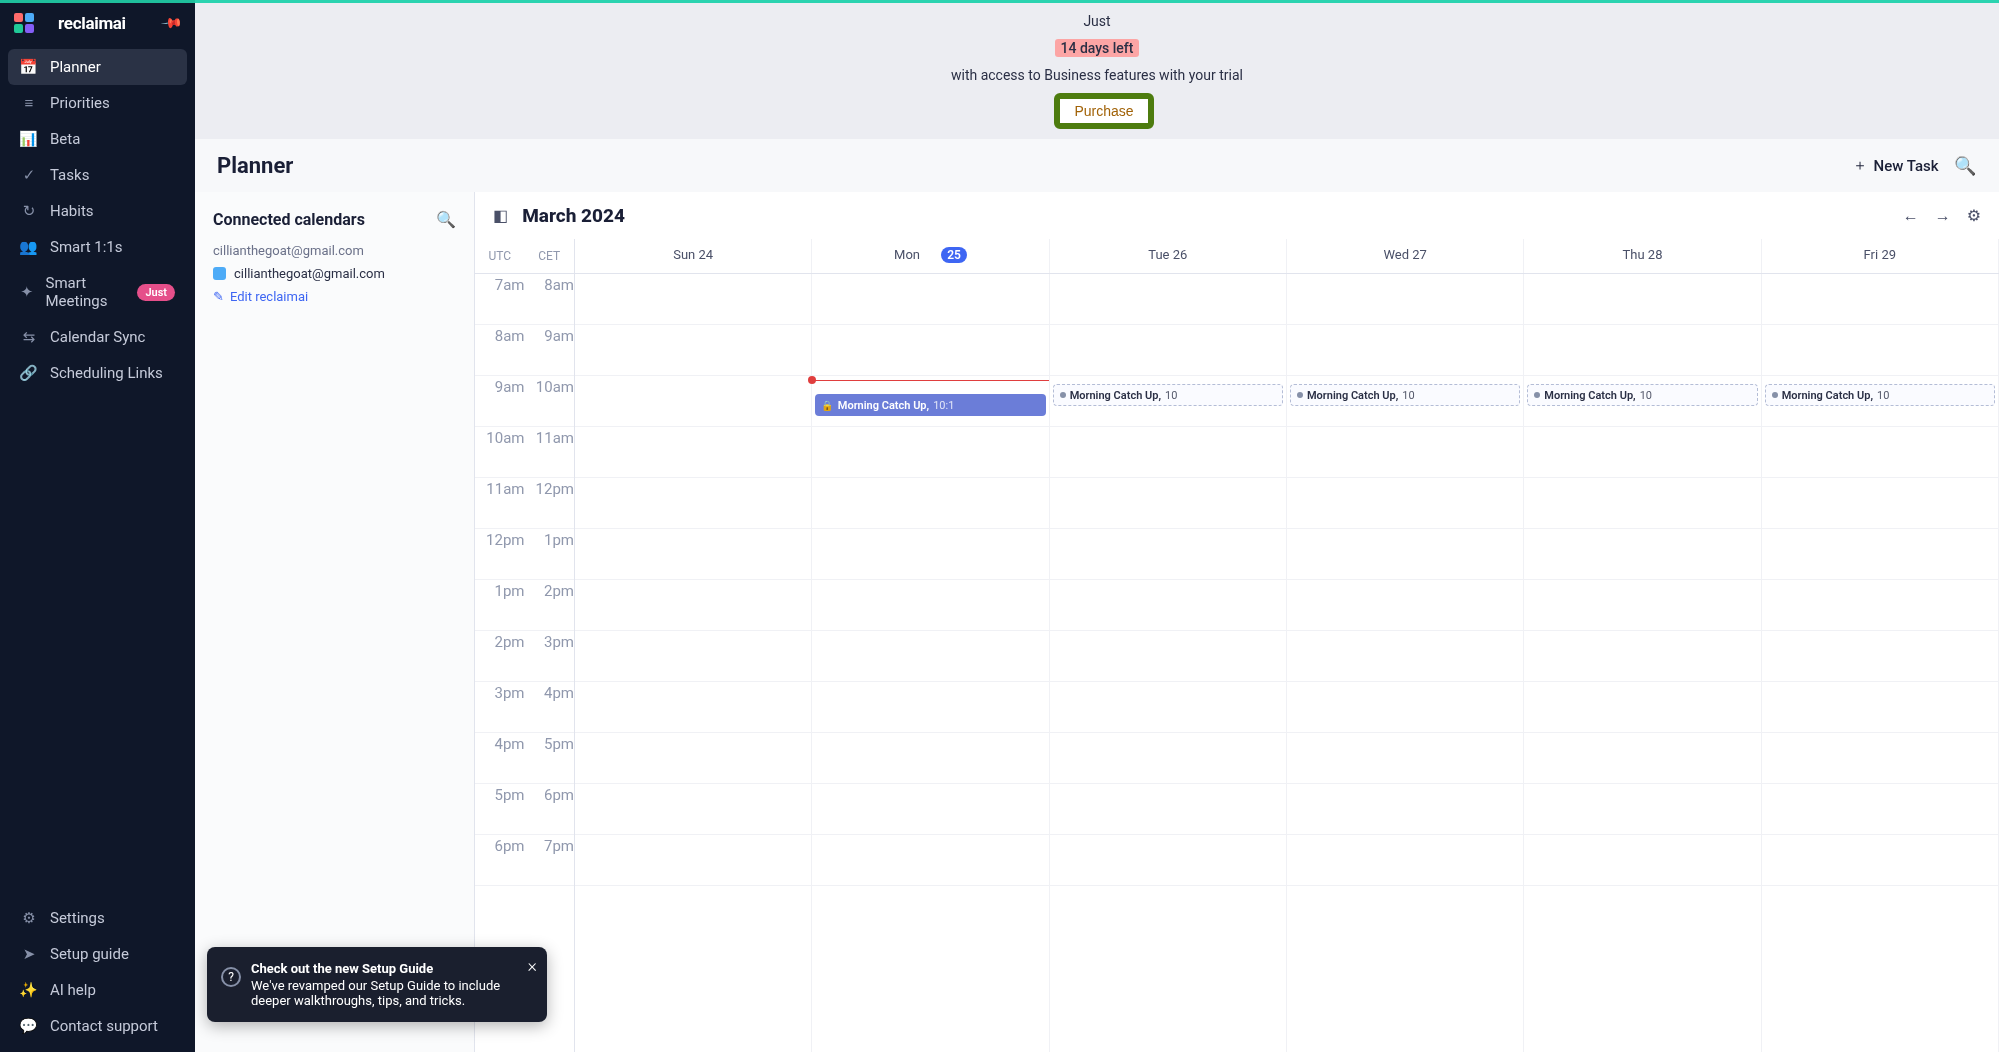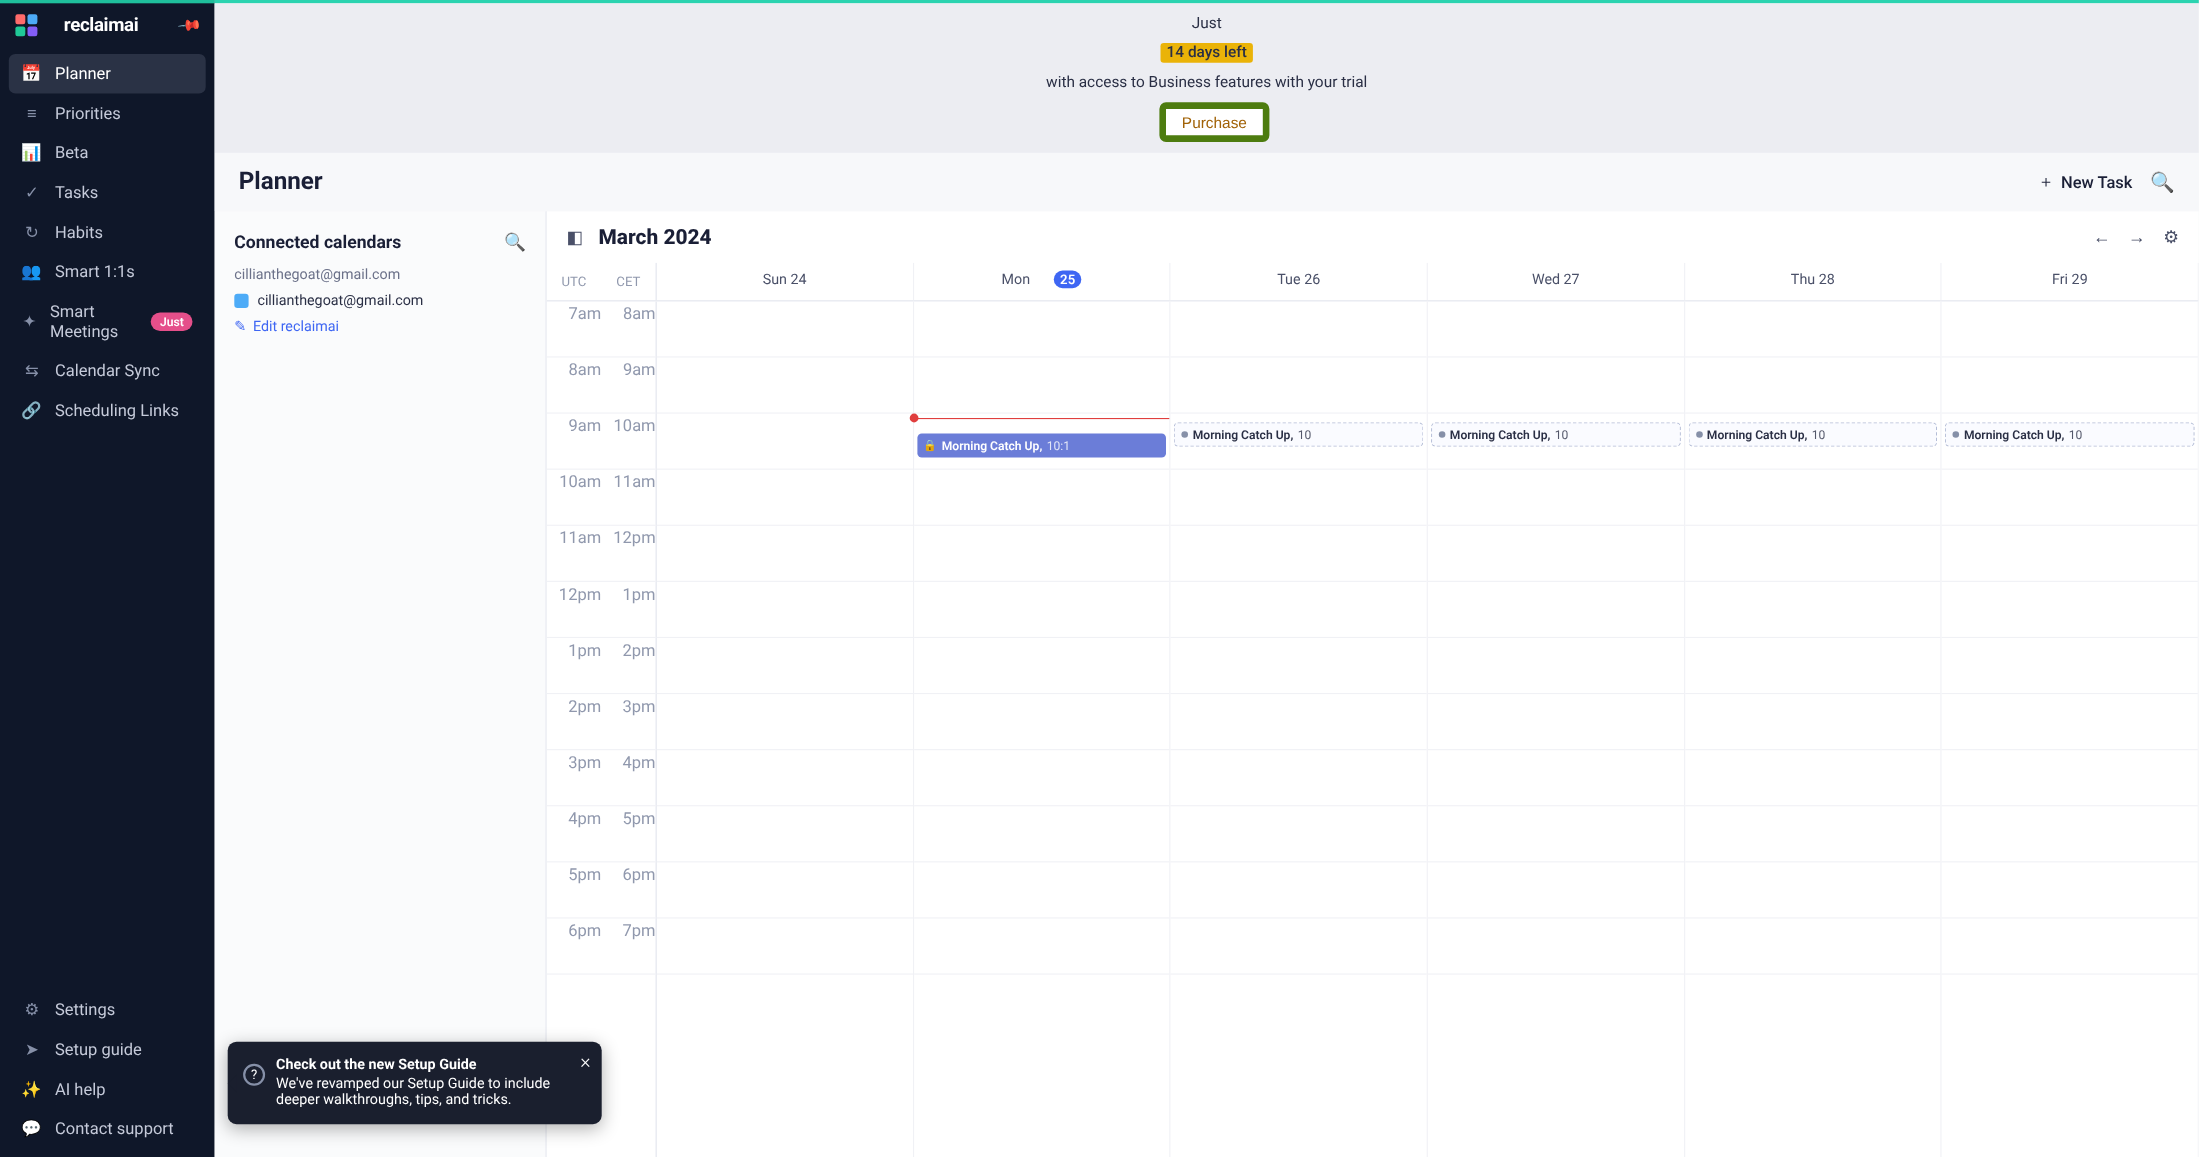--- a/index.html
+++ b/index.html
@@ -49,36 +49,36 @@
   }
   .sidebar-spacer { flex:1; }
   .sidebar-bottom { padding: 6px 8px 8px; }
 
   
   .main { flex:1; display:flex; flex-direction:column; border-top: 3px solid #2bd3b0; position:relative; overflow:hidden;}
   .banner {
     background:#ecedf2; padding:10px 18px; display:flex; align-items:center; justify-content:center;
     gap:10px; font-size:14px; color:#2a2f45;flex-direction:column;
   }
-  .banner .highlight { background:#eab308; padding:1px 6px; border-radius:3px; font-weight:500;}
+  .banner .highlight { background:#fca5a5; padding:1px 6px; border-radius:3px; font-weight:500;}
   .banner .purchase-btn {
     background:#fff; border:6px solid #4d7c0f; color:#a16207; padding:4px 14px;
     border-radius:6px; font-size:14px; cursor:pointer; margin-left:14px;
   }
 
   .page-header { display:flex; align-items:center; padding:14px 22px; background:#f7f8fa;}
   .page-title { font-size:22px; font-weight:700; }
   .header-actions { margin-left:auto; display:flex; align-items:center; gap:16px;}
   .new-task-btn { display:flex; align-items:center; gap:6px; color:#1a1f36; font-size:15px; cursor:pointer; font-weight:500;}
   .search-btn { font-size:18px; cursor:pointer; color:#1a1f36;}
 
   .content { flex:1; display:flex; overflow:hidden;}
 
   
-  .left-panel { width:302px; border-right:1px solid #e1e4ed; padding:18px; background:#fafbfc;}
+  .left-panel { width:280px; border-right:1px solid #e1e4ed; padding:18px; background:#fafbfc;}
   .panel-head { display:flex; align-items:center; justify-content:space-between;}
   .panel-title { font-size:16px; font-weight:700;}
   .panel-search { font-size:16px; color:#6b7189; cursor:pointer;}
   .acct-email { margin-top:14px; font-size:13px; color:#6b7189; overflow:hidden; text-overflow:ellipsis;}
   .cal-row { margin-top:8px; display:flex; align-items:center; gap:8px; font-size:13px; color:#2a2f45;}
   .cal-chk { width:13px; height:13px; background:#4dabf7; border-radius:3px; flex-shrink:0;}
   .edit-link { margin-top:8px; display:flex; align-items:center; gap:6px; font-size:13px; color:#3e66f3; cursor:pointer;}
 
   
   .calendar { flex:1; display:flex; flex-direction:column; background:#fff; overflow:hidden;}

